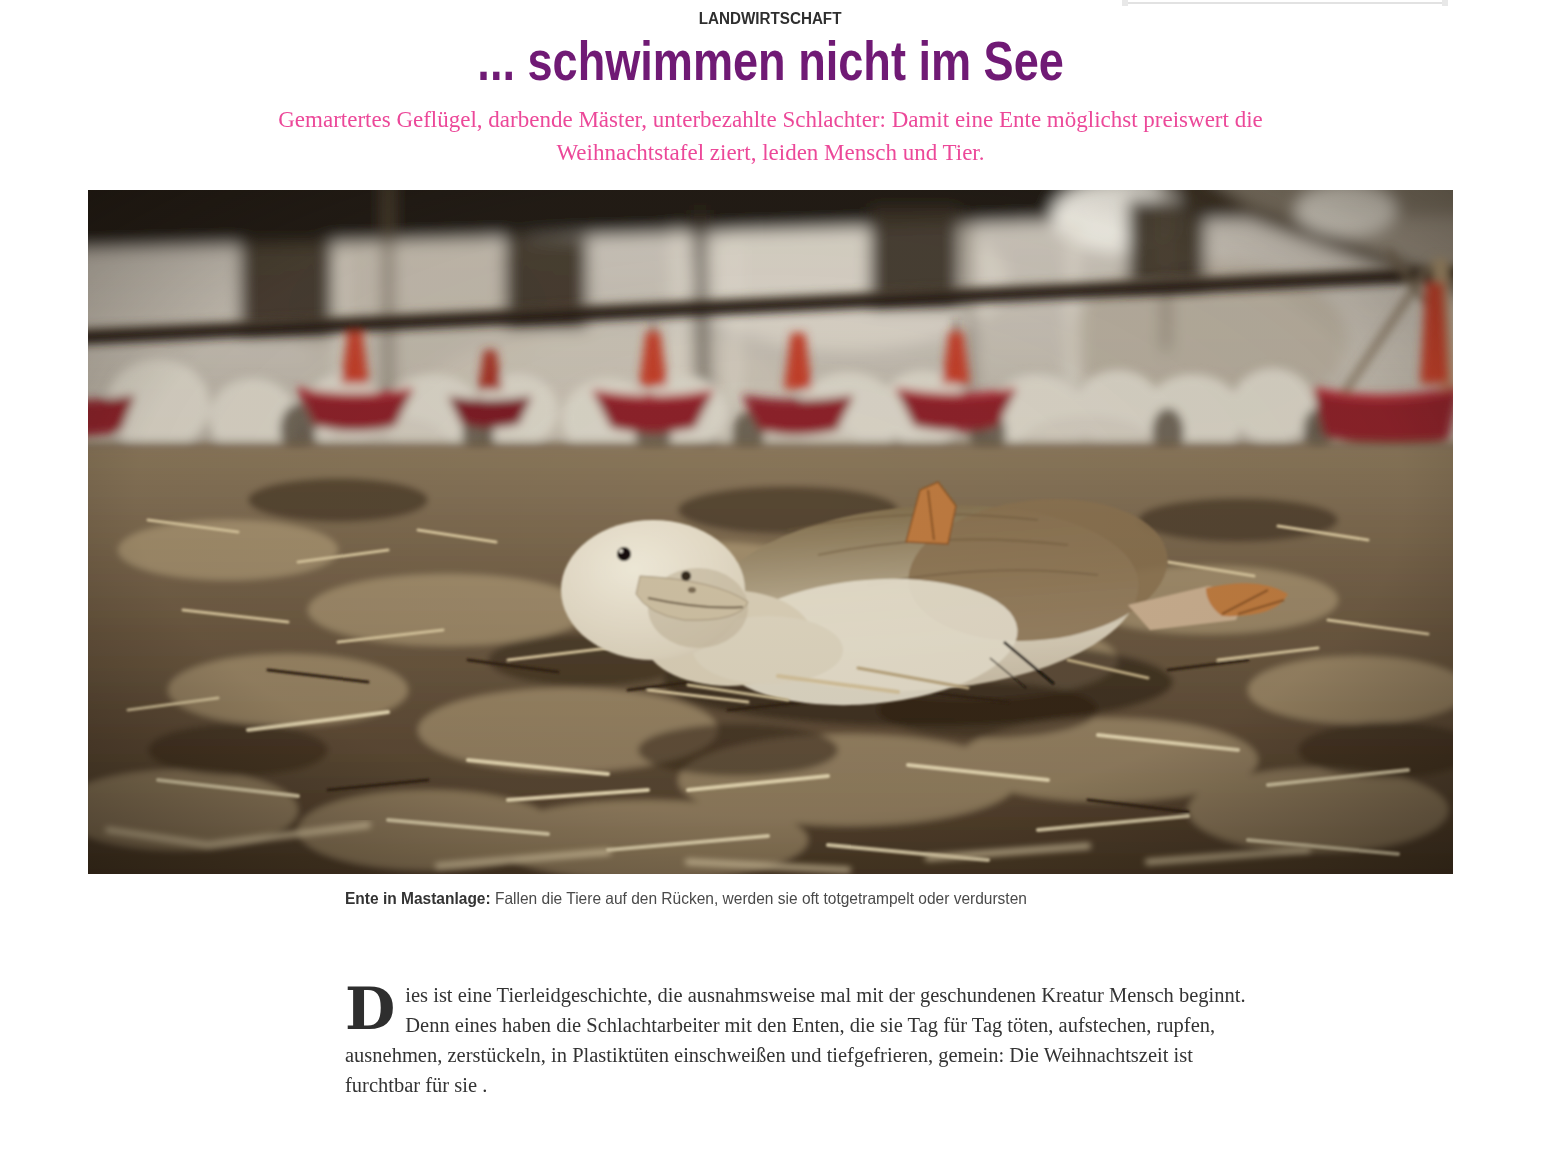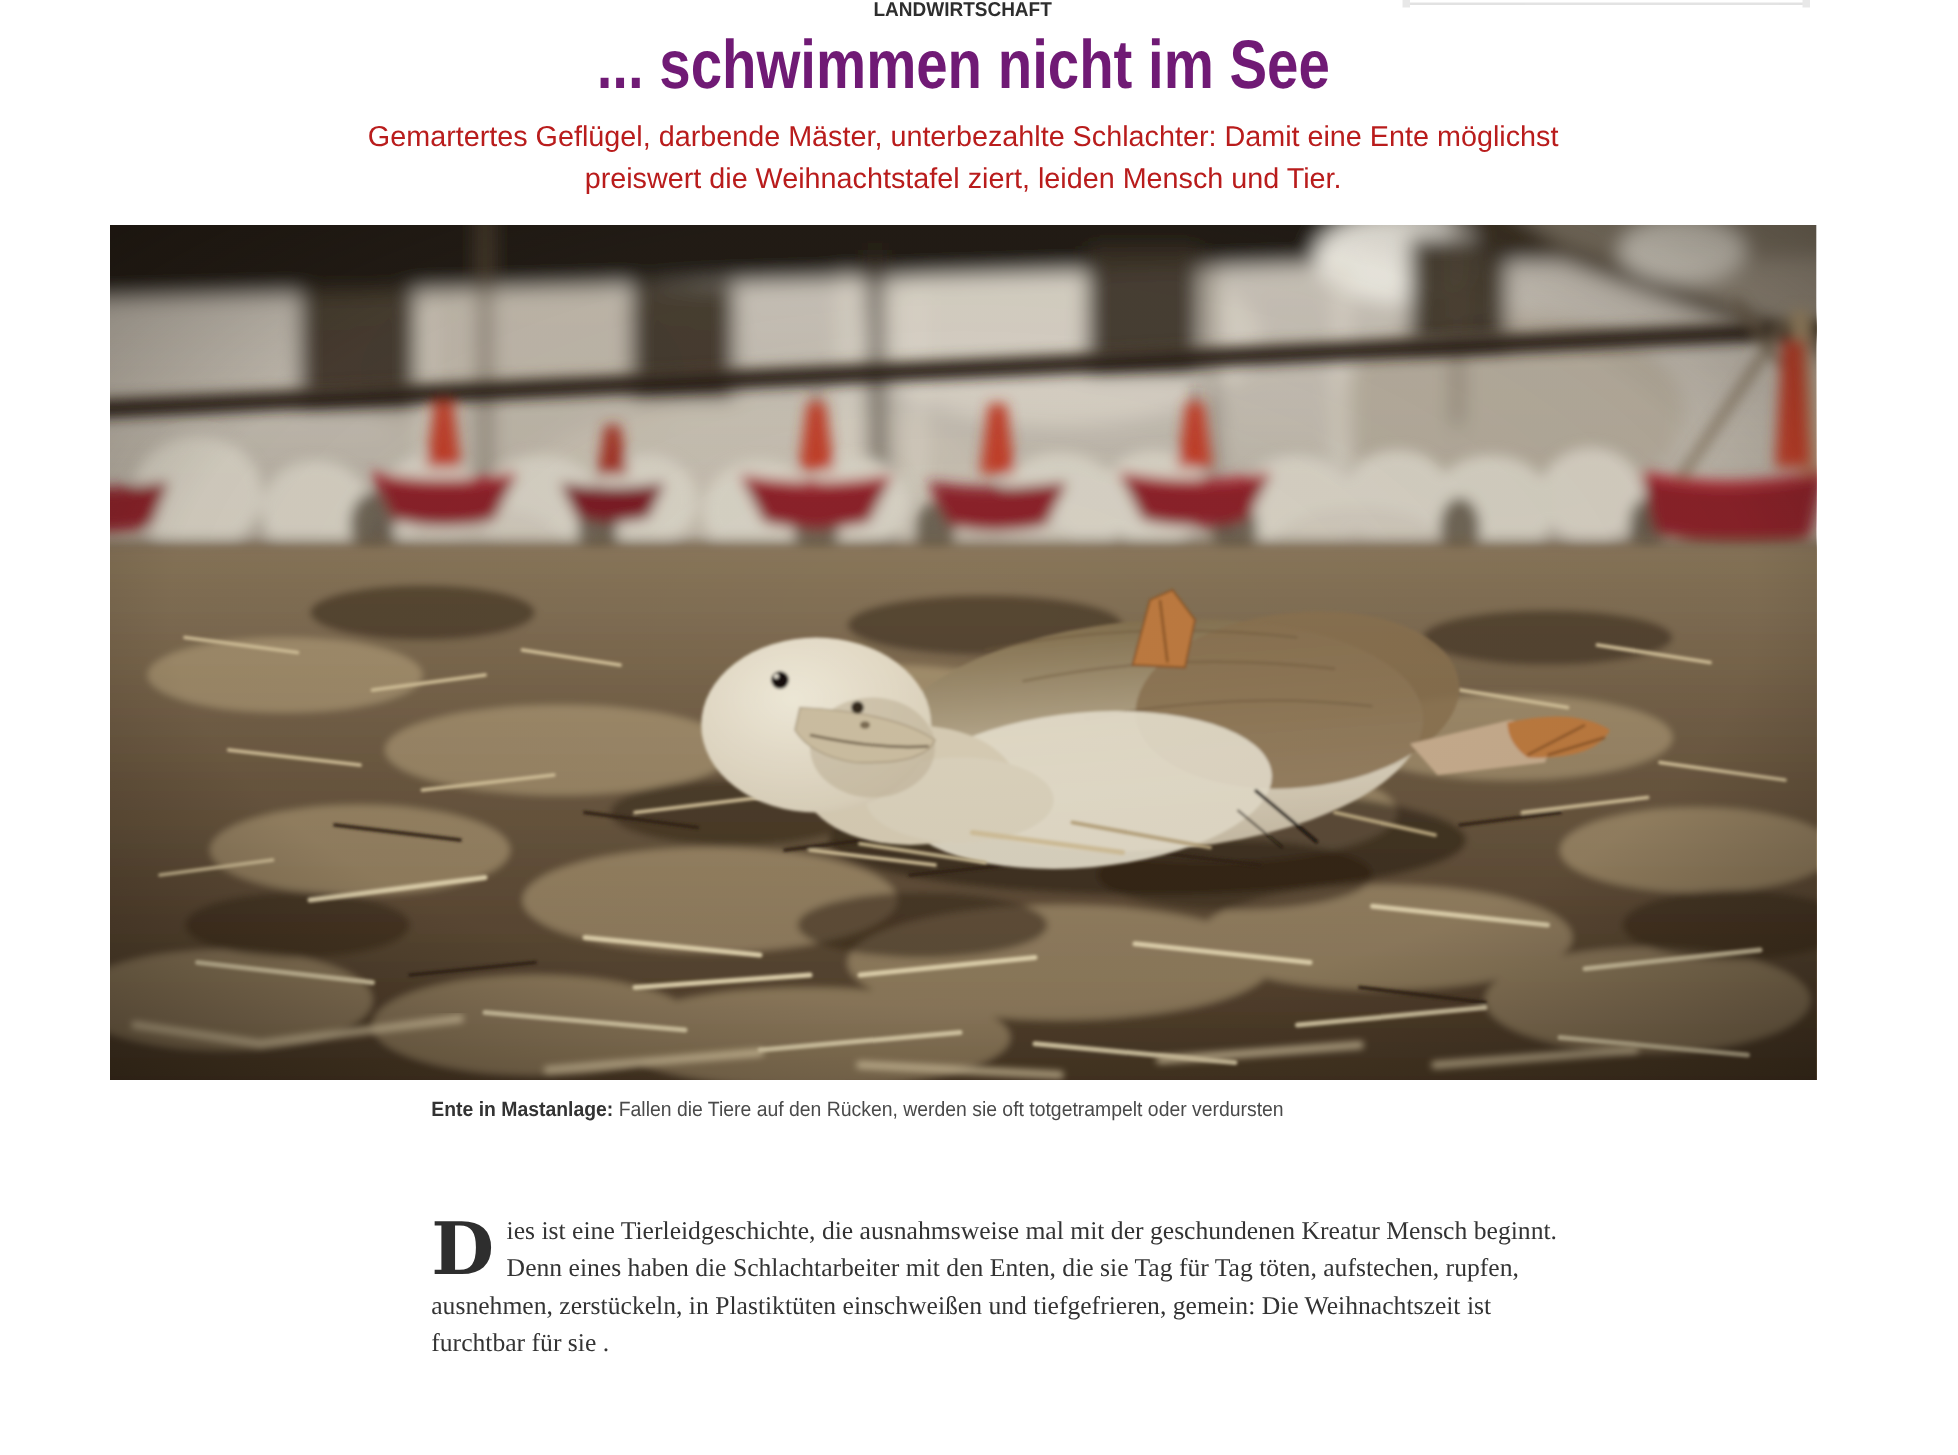--- a/index.html
+++ b/index.html
@@ -11,34 +11,34 @@
     font-family: "Liberation Sans", sans-serif;
   }
   .wrapper { width: 1365px; margin-left: 88px; position: relative; }
 
   
   .artifact { position: absolute; top: 2px; left: 1126px; width: 318px; height: 2px;
               background: #dcdcdc; opacity: .8; }
   .artifact .dot { position: absolute; top: -2px; width: 6px; height: 6px; background: #e3e3e3; }
   .artifact .dot.l { left: -4px; } .artifact .dot.r { right: -4px; }
 
-  header { text-align: center; }
+  header { padding-top: 10px; text-align: center; }
   .kicker {
     font-size: 16px; font-weight: 700; color: #2e2e2e;
     letter-spacing: 0px; display: inline-block; transform: scaleX(.95);
   }
   h1.headline {
     margin: 4px 0 0 0; font-size: 55px; line-height: 58px;
     font-weight: 700; color: #701a75;
   }
   h1.headline > span { display: inline-block; transform: scaleX(.82); transform-origin: center; }
   .dek {
     margin: 13px auto 0 auto; width: 1045px;
-    font-family: Liberation Sans, sans-serif;
-    font-size: 23px; line-height: 33px; color: #b91c1c; text-align: center;
+    font-family: Liberation Serif, serif;
+    font-size: 23px; line-height: 33px; color: #ec4899; text-align: center;
   }
 
   figure.photo { margin: 21px 0 0 0; padding: 0; width: 1365px; height: 684px; }
   figure.photo svg { display: block; }
 
   figcaption.caption {
     margin: 15px 0 0 257px;
     font-size: 16.5px; color: #4a4a4a;
     transform: scaleX(.94); transform-origin: left center;
     white-space: nowrap;

